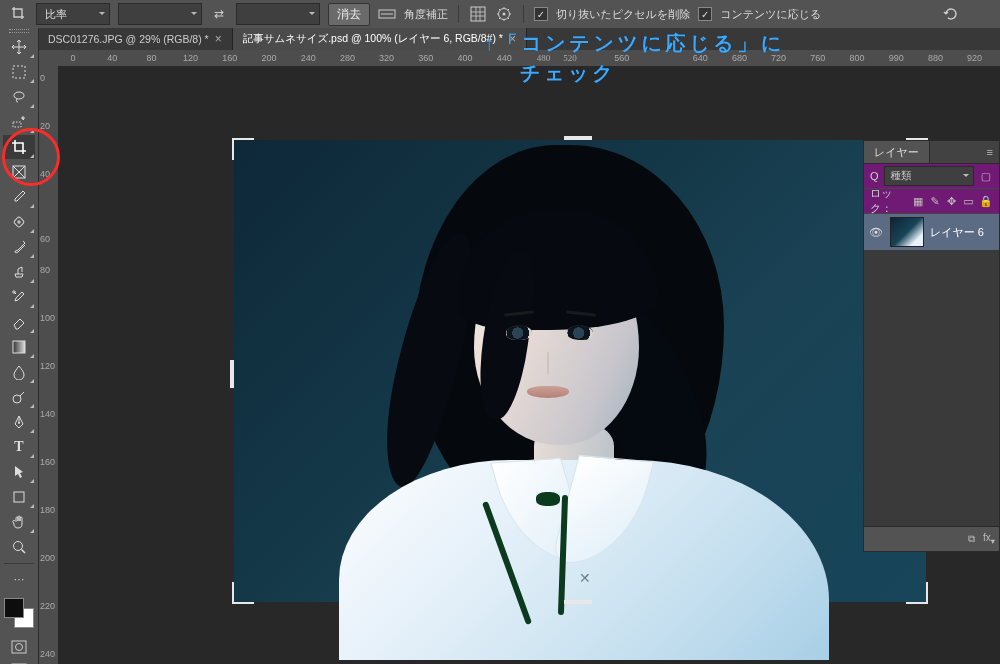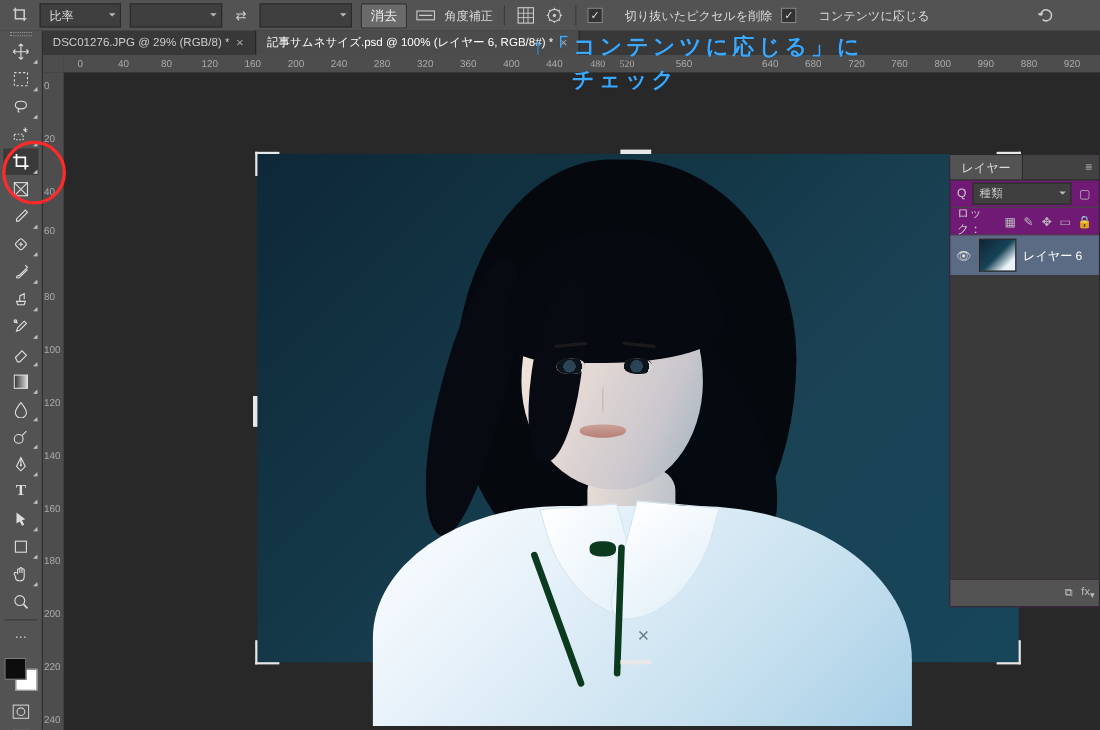--- a/index.html
+++ b/index.html
@@ -3,21 +3,21 @@
 <meta charset="utf-8">
 <style>
   html,body{margin:0;padding:0;width:1000px;height:664px;background:#1f1f1f;font-family:"Hiragino Kaku Gothic Pro","Meiryo",sans-serif;font-size:11px;color:#d8d8d8;overflow:hidden;position:relative}
   
   .optbar{position:absolute;left:0;top:0;right:0;height:28px;background:#535353;border-bottom:1px solid #2c2c2c;display:flex;align-items:center;padding-left:10px;gap:8px}
   .optbar .ic{width:18px;height:18px;display:flex;align-items:center;justify-content:center;color:#ccc}
   .optbar .sep{width:1px;height:18px;background:#3a3a3a;margin:0 2px}
   .optbar .combo{display:flex;align-items:center;height:20px;background:#3f3f3f;border:1px solid #2a2a2a;padding:0 14px 0 8px;color:#ddd;position:relative;font-size:11px;min-width:50px}
   .optbar .combo::after{content:"";position:absolute;right:4px;top:8px;border:3px solid transparent;border-top-color:#bbb}
   .optbar .btn{padding:2px 8px;background:#6a6a6a;border:1px solid #333;border-radius:2px;color:#eee;font-size:12px}
-  .optbar .chk{display:flex;align-items:center;gap:20px;font-size:11px;color:#ddd}
+  .optbar .chk{display:flex;align-items:center;gap:8px;font-size:11px;color:#ddd}
   .optbar .chk .box{width:12px;height:12px;background:#333;border:1px solid #888;display:flex;align-items:center;justify-content:center}
   .optbar .chk .box::after{content:"✓";font-size:10px;color:#ddd}
   .optbar .swap{font-size:12px;color:#ccc;padding:0 4px}
   
   .tabbar{position:absolute;left:38px;top:28px;right:0;height:22px;background:#383838;border-bottom:1px solid #222;display:flex;align-items:stretch}
   .tabbar .tab{display:flex;align-items:center;padding:0 10px;font-size:10.5px;color:#ccc;border-right:1px solid #222;gap:6px}
   .tabbar .tab.active{background:#4b4b4b;color:#fff}
   .tabbar .tab .x{color:#aaa;font-size:12px}
   
   .ruler-h{position:absolute;left:58px;top:50px;right:0;height:16px;background:#4d4d4d;border-bottom:1px solid #333;overflow:hidden}
@@ -190,21 +190,21 @@
     <div class="tick" style="left: 759.8px;">760</div>
     <div class="tick" style="left: 799px;">800</div>
     <div class="tick" style="left: 838.2px;">990</div>
     <div class="tick" style="left: 877.4px;">880</div>
     <div class="tick" style="left: 916.6px;">920</div>
   </div>
 <div class="ruler-v" id="rulerV">
     <div class="tick" style="top: 12px;">0</div>
     <div class="tick" style="top: 60px;">20</div>
     <div class="tick" style="top: 108px;">40</div>
-    <div class="tick" style="top: 144px;">60</div>
+    <div class="tick" style="top: 173px;">60</div>
     <div class="tick" style="top: 204px;">80</div>
     <div class="tick" style="top: 252px;">100</div>
     <div class="tick" style="top: 300px;">120</div>
     <div class="tick" style="top: 348px;">140</div>
     <div class="tick" style="top: 396px;">160</div>
     <div class="tick" style="top: 444px;">180</div>
     <div class="tick" style="top: 492px;">200</div>
     <div class="tick" style="top: 540px;">220</div>
     <div class="tick" style="top: 588px;">240</div>
   </div>

